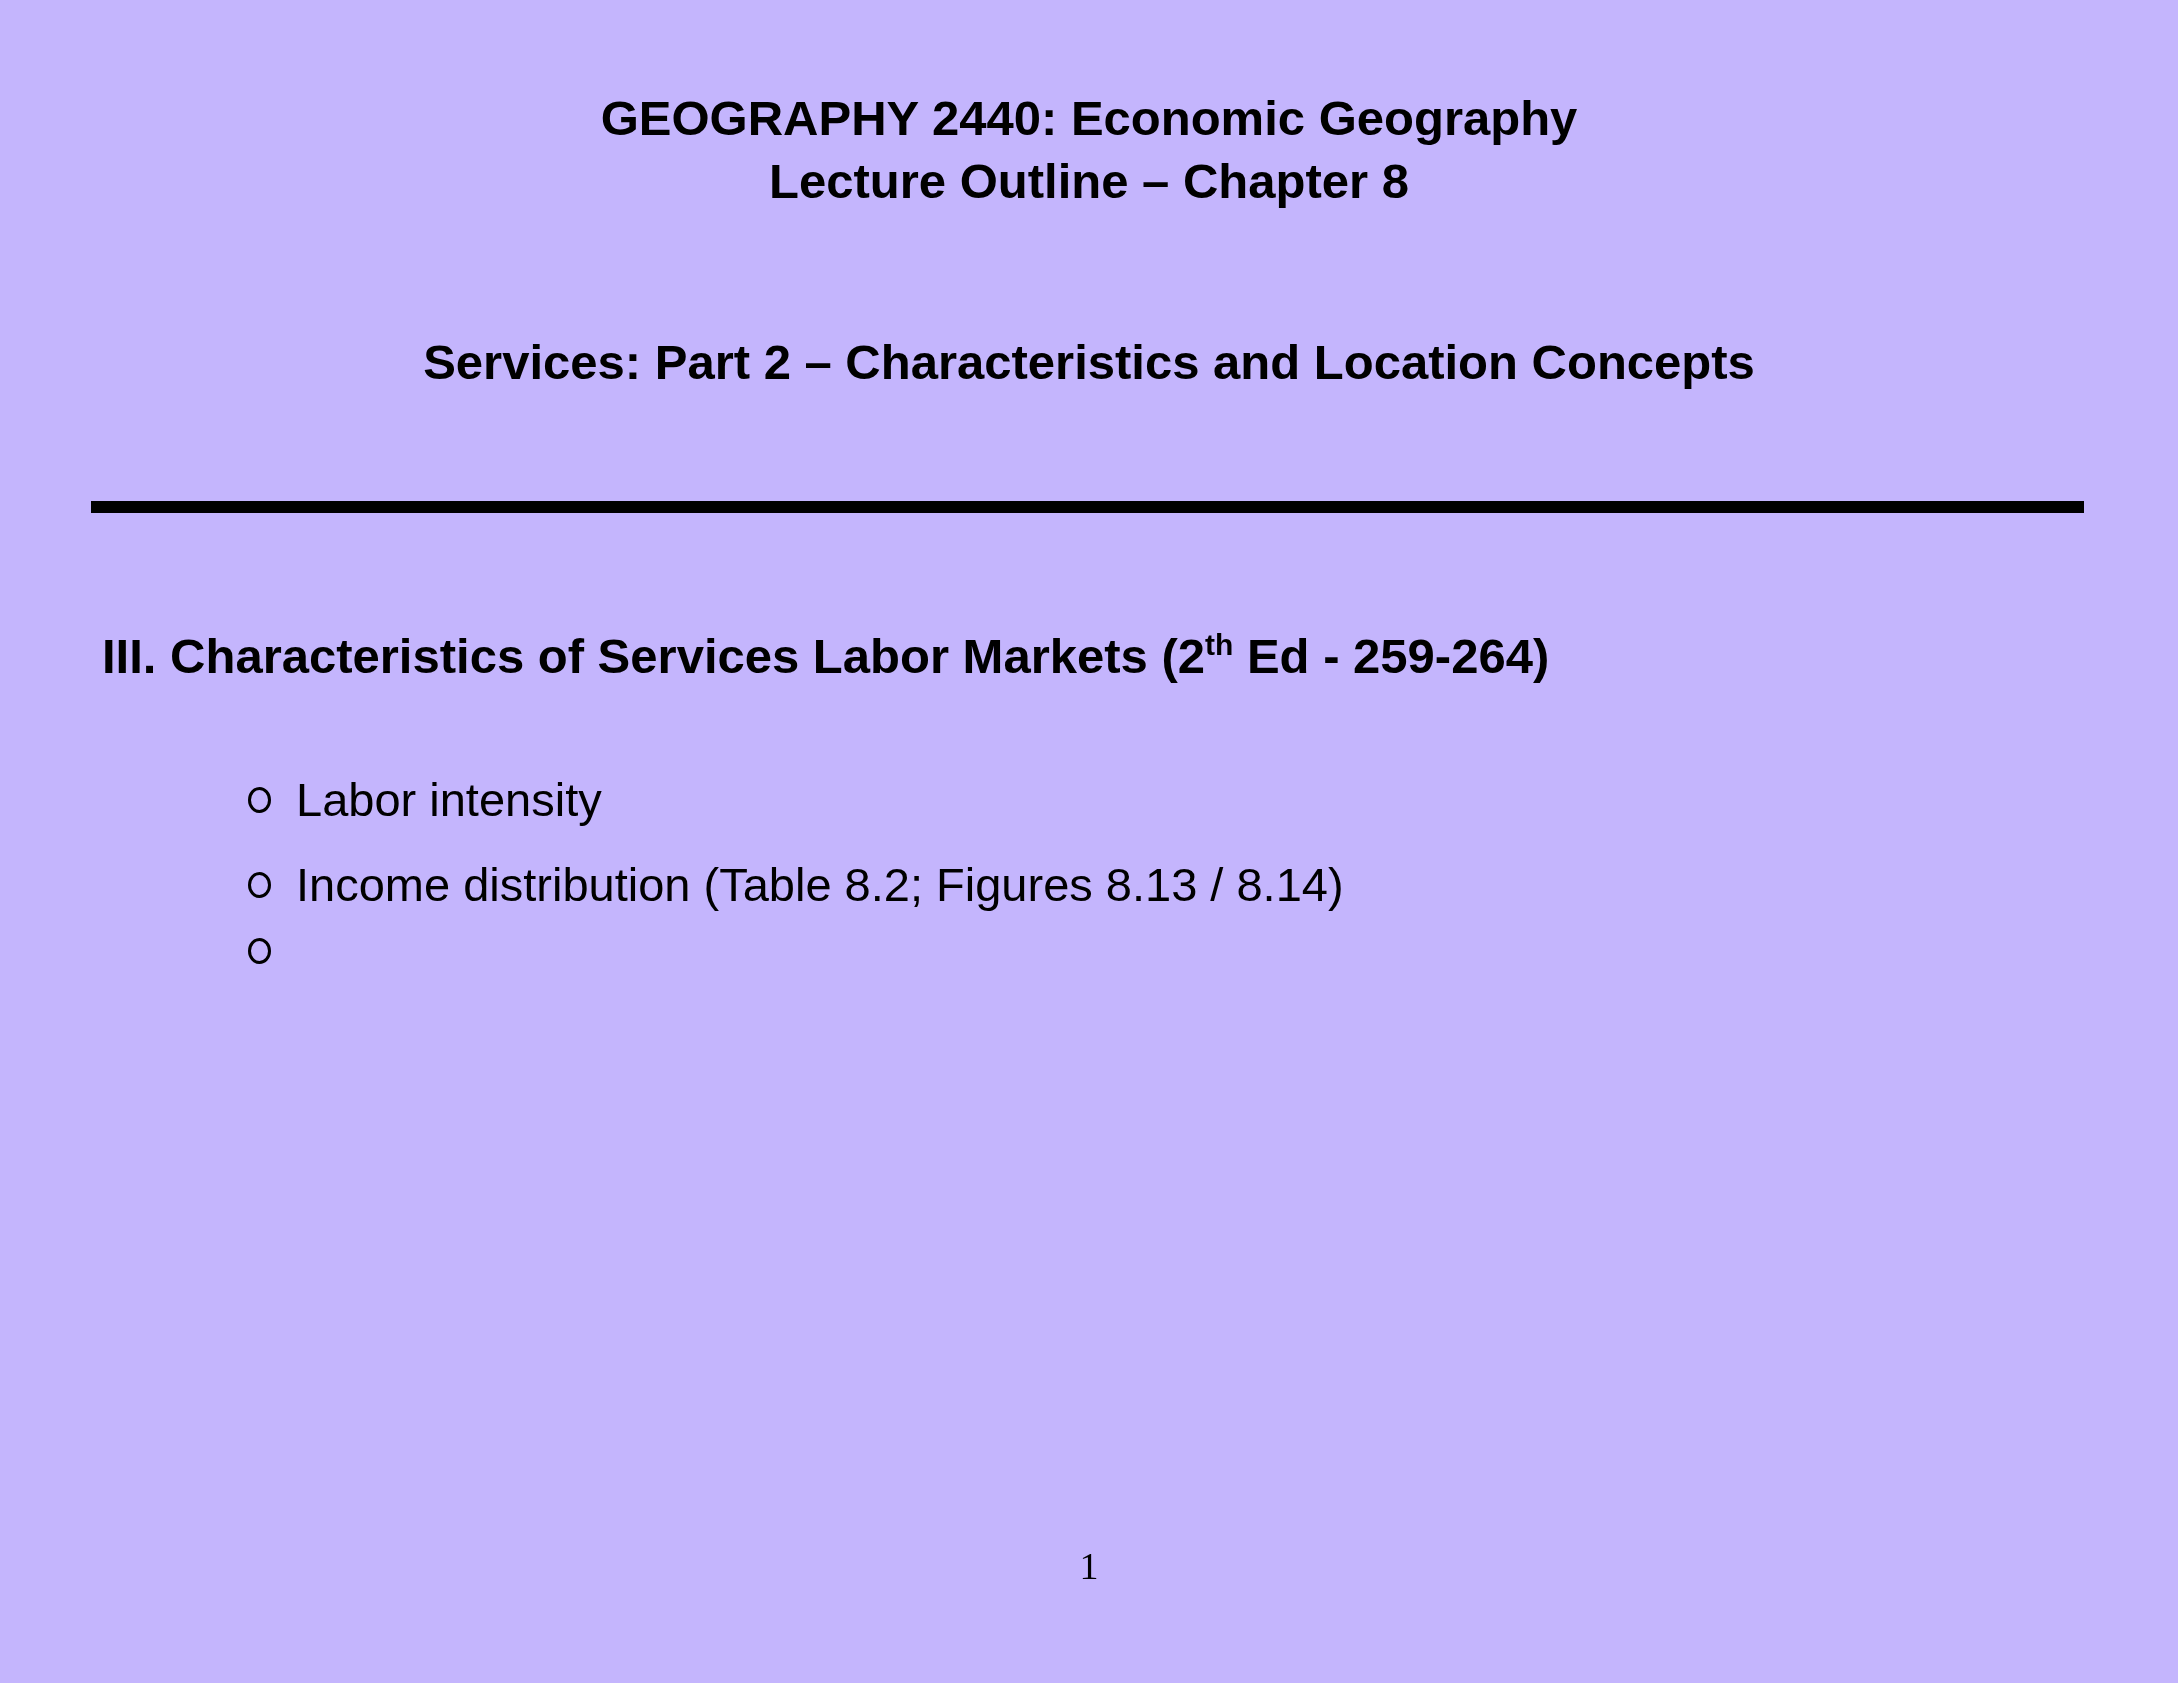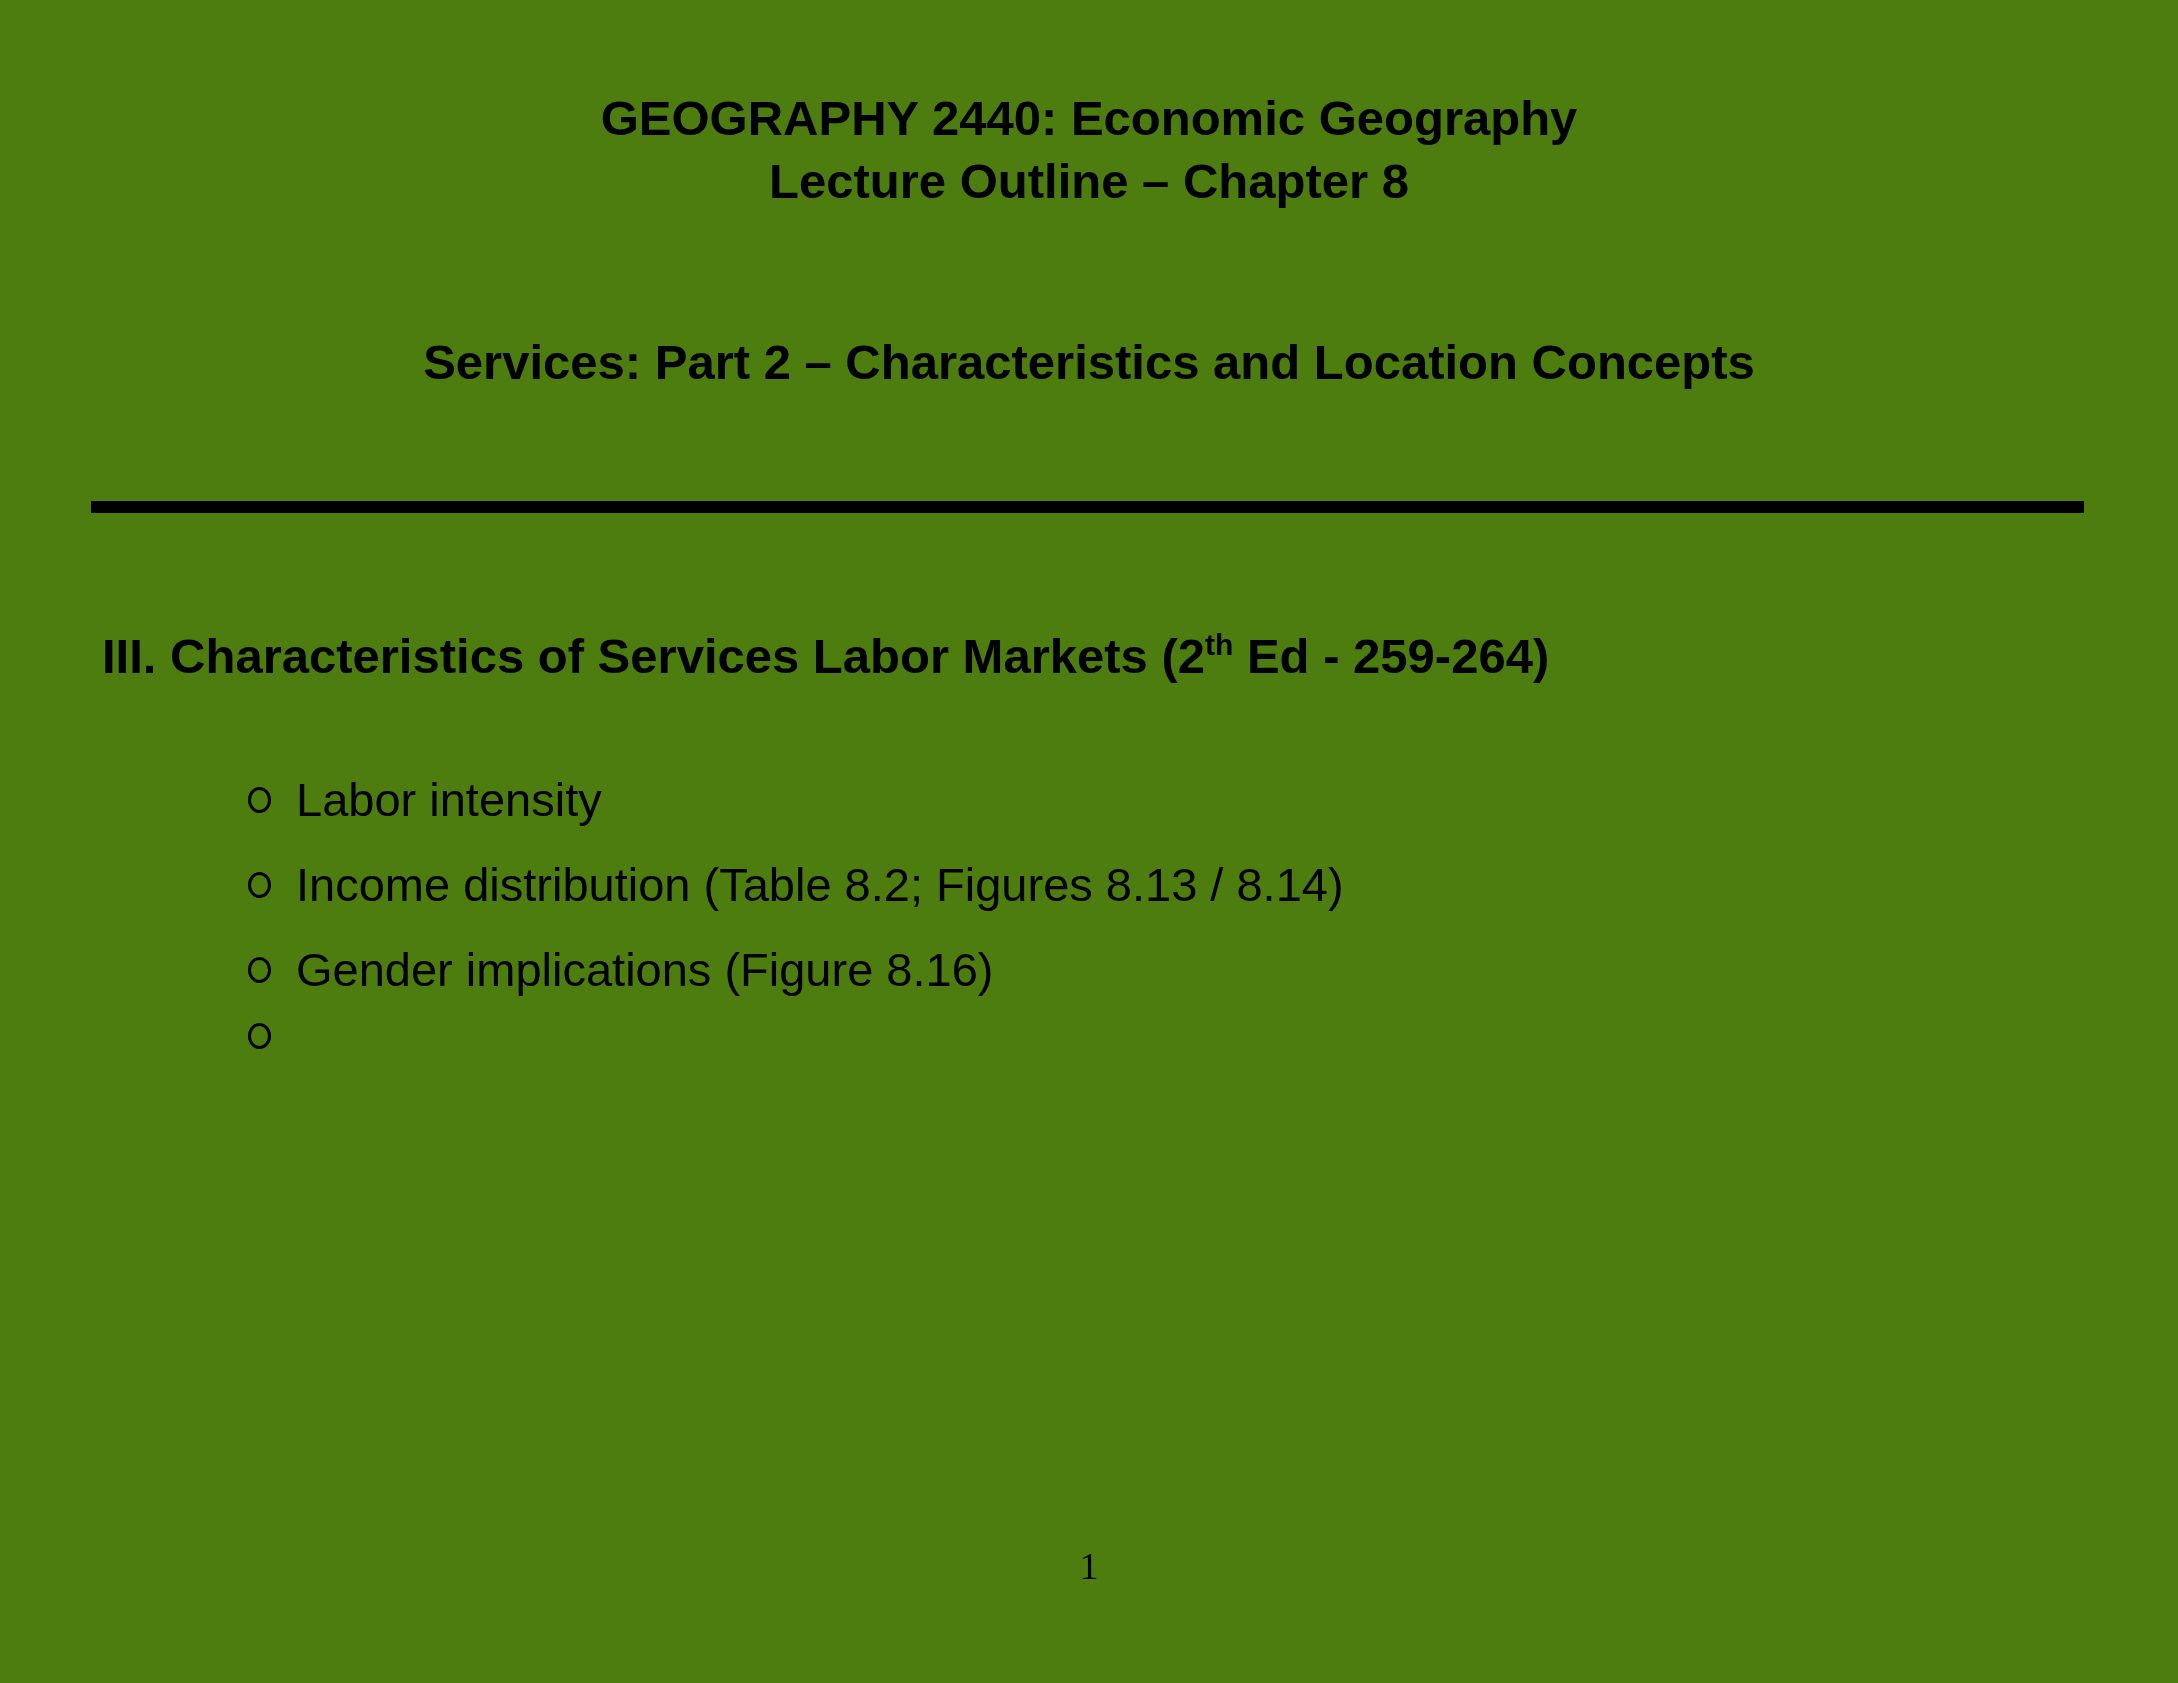--- a/index.html
+++ b/index.html
@@ -1,21 +1,21 @@
 <!DOCTYPE html>
 <html><head>
 <meta charset="utf-8">
 <style>
   * { margin: 0; padding: 0; box-sizing: border-box; }
   html, body { background: #808080; }
   .page {
     position: relative;
     width: 2178px;
     height: 1683px;
-    background: #4d7c0f;
+    background: #c4b5fd;
     color: #000000;
     font-family: "Liberation Sans", sans-serif;
     overflow: hidden;
   }
   .doc-header {
     position: absolute;
     top: 87px;
     left: 0;
     right: 0;
     text-align: center;
@@ -112,23 +112,19 @@
     <li class="bullet-item">
       <span class="bullet-marker"></span>
       <span>Labor intensity</span>
     </li>
     <li class="bullet-item">
       <span class="bullet-marker"></span>
       <span>Income distribution (Table 8.2; Figures 8.13 / 8.14)</span>
     </li>
     <li class="bullet-item">
       <span class="bullet-marker"></span>
-      <span>Gender implications (Figure 8.16)</span>
-    </li>
-    <li class="bullet-item">
-      <span class="bullet-marker"></span>
     </li>
   </ul>
 
   <div class="page-number">1</div>
 
 </div>
 
 
 </body></html>

